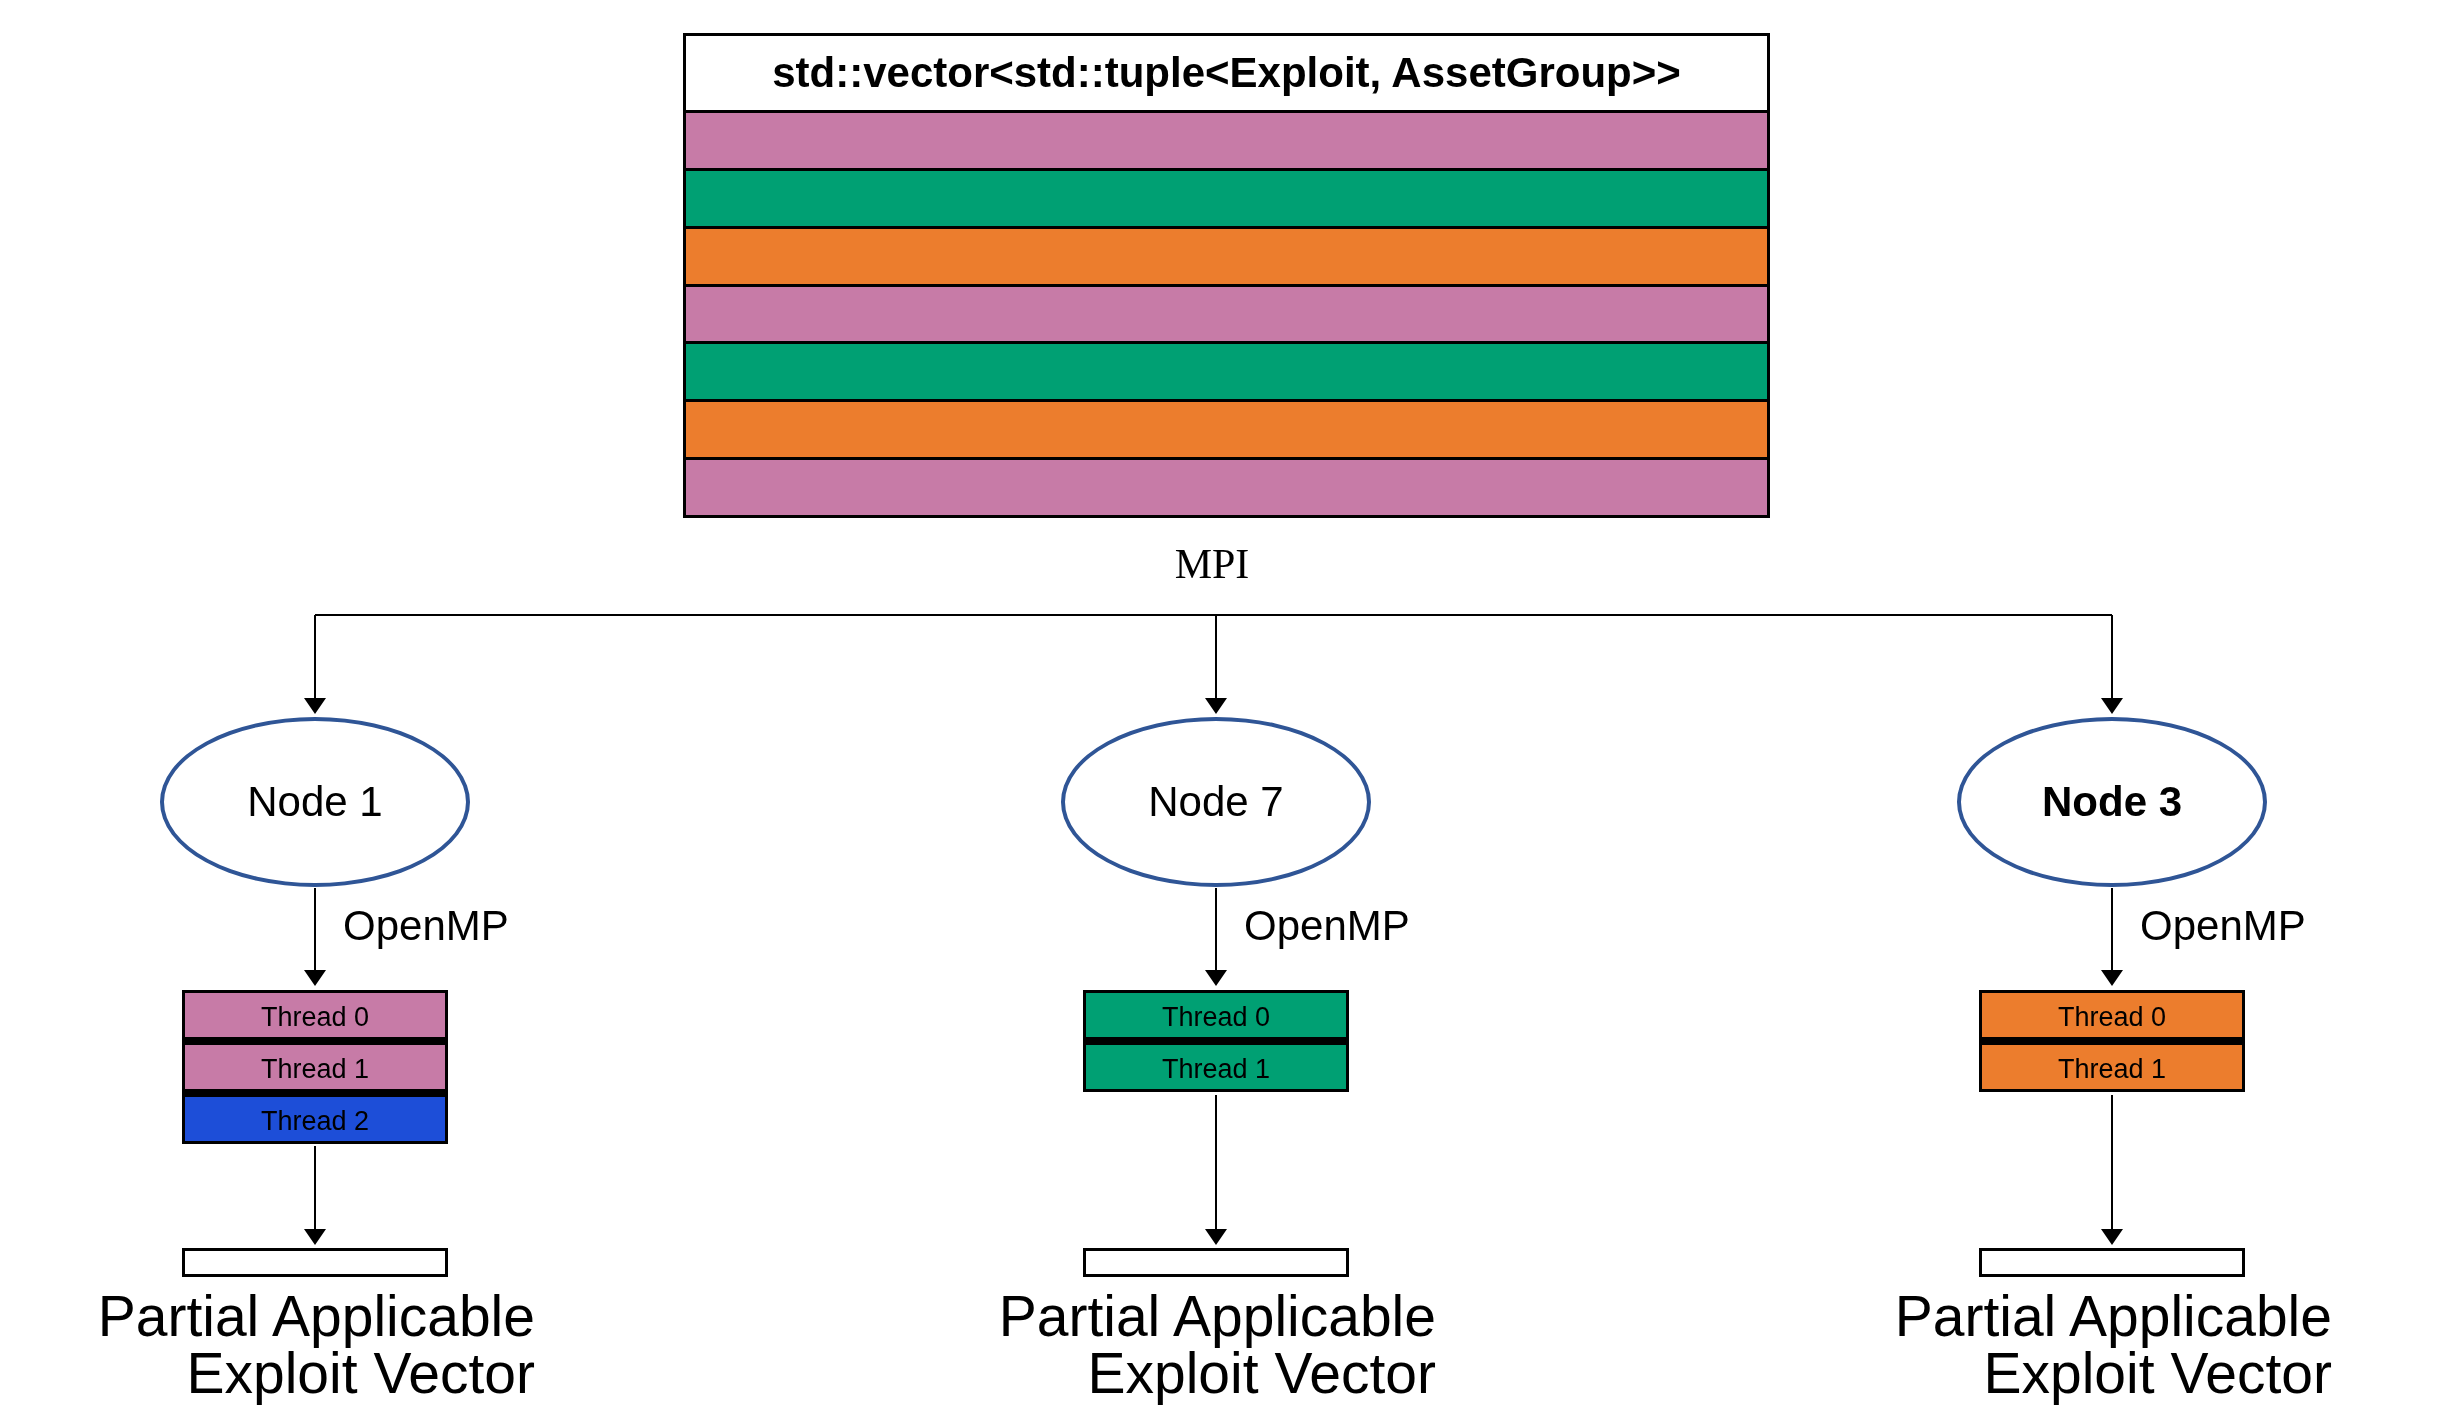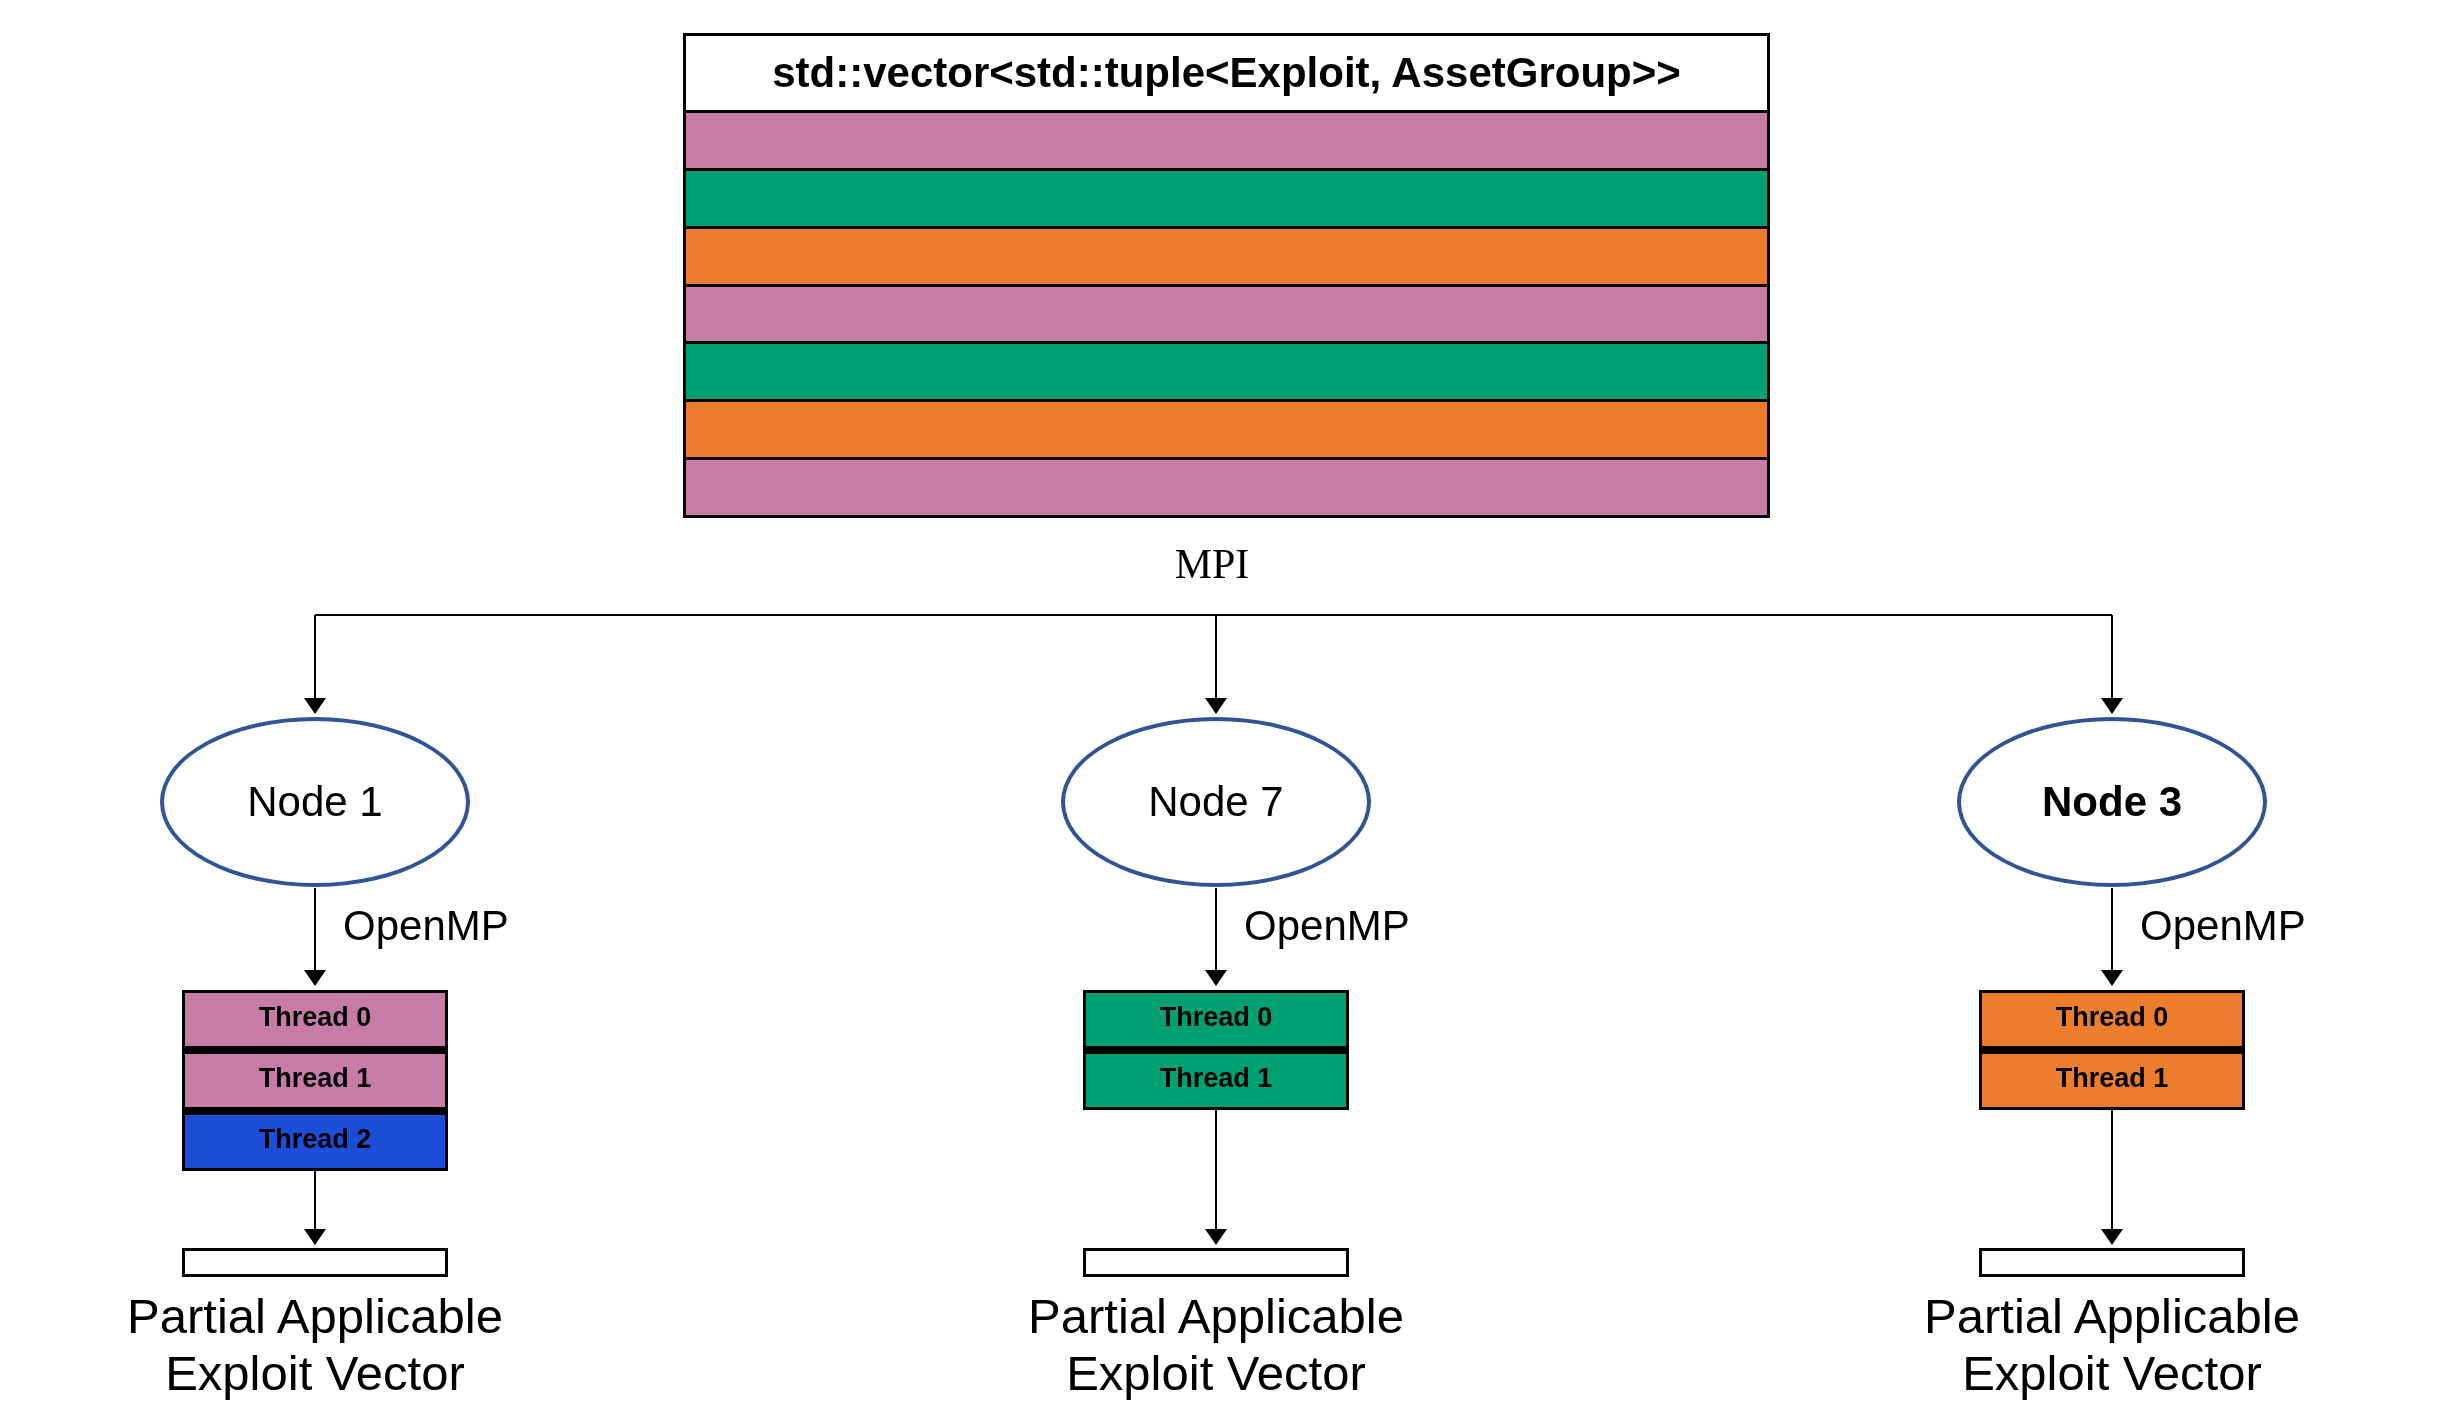--- a/index.html
+++ b/index.html
@@ -86,24 +86,24 @@
     top: 990px;
     width: 266px;
     border: 3px solid #000;
     box-sizing: border-box;
     background: #ffffff;
   }
   .stack-0 { left: 182px; }
   .stack-1 { left: 1083px; }
   .stack-2 { left: 1979px; }
   .thread-row {
-    height: 53px;
+    height: 44px;
     line-height: 48px;
     text-align: center;
-    font-weight: bold;
+    font-weight: normal;
     font-size: 27px;
   }
   .thread-row + .thread-row { border-top: 8px solid #000000; }
 
   
   .output-rect {
     position: absolute;
     top: 1248px;
     width: 266px; height: 29px;
     box-sizing: border-box;
@@ -112,22 +112,22 @@
   }
   .rect-0 { left: 182px; }
   .rect-1 { left: 1083px; }
   .rect-2 { left: 1979px; }
 
   
   .output-label {
     position: absolute;
     top: 1288px;
     width: 440px;
-    text-align: center;
-    font-size: 49px;
+    text-align: right;
+    font-size: 57px;
     line-height: 57px;
   }
   .olabel-0 { left: 95px; }
   .olabel-1 { left: 996px; }
   .olabel-2 { left: 1892px; }
 </style>
 </head>
 <body>
 
 <div class="canvas">

